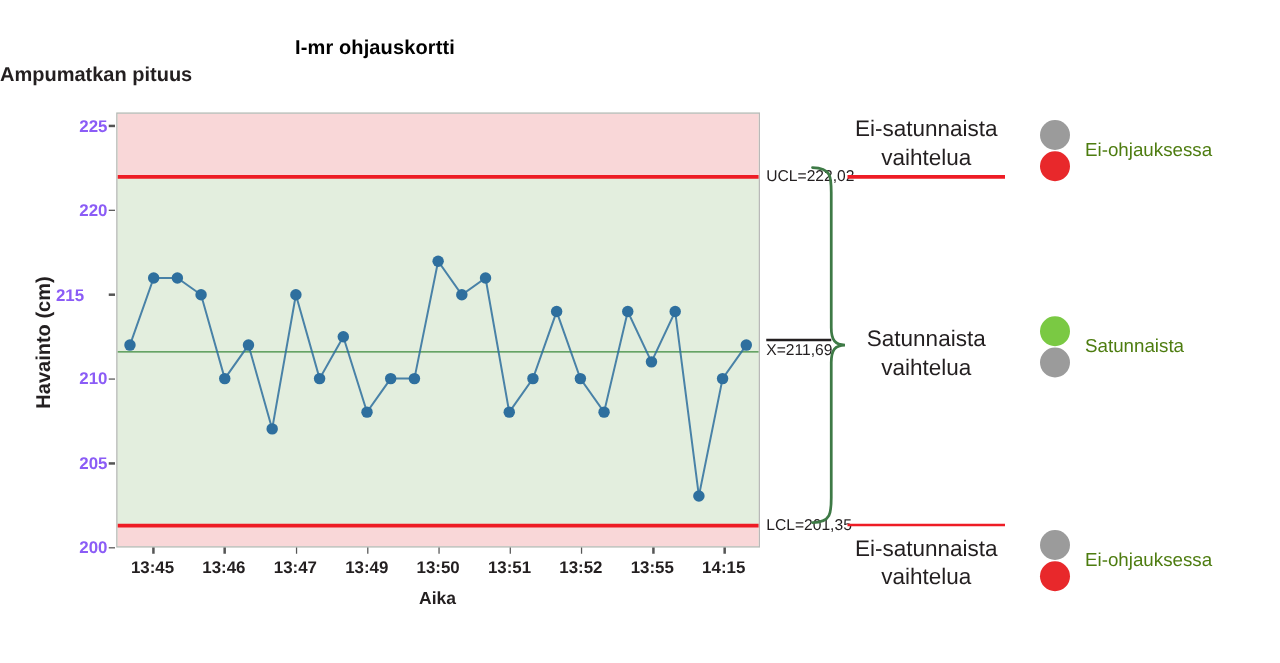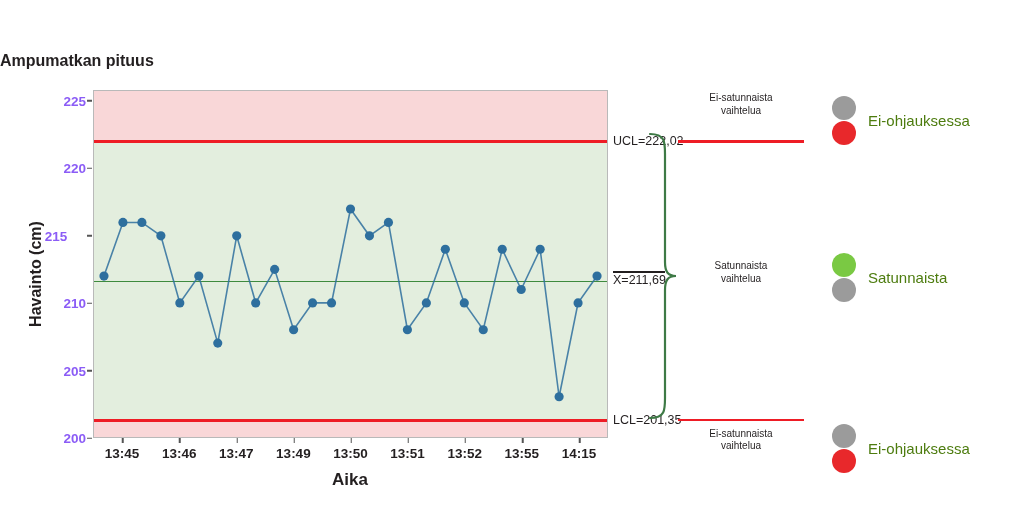--- a/index.html
+++ b/index.html
@@ -25,21 +25,21 @@
   }
 
   
   .ylabel{
     position:absolute;left:-84px;top:265px;width:240px;
     transform:rotate(-90deg);
     text-align:center;font-size:16px;font-weight:bold;color:#231f20;
   }
   .xlabel{
     position:absolute;left:85px;width:530px;top:470px;
-    text-align:center;font-size:17px;font-weight:bold;color:#231f20;
+    text-align:center;font-size:14px;font-weight:bold;color:#231f20;
   }
 
   
   .plot-wrap{position:absolute;left:93px;top:90px;width:515px;height:348px;}
   .plot-frame{
     position:absolute;inset:0;
     border:1px solid #b9b9b9;
     background:#e3eede;
     box-sizing:border-box;
     overflow:hidden;
@@ -80,40 +80,41 @@
   .ovl{position:relative;display:inline-block;}
   .ovl .bar{
     position:absolute;left:0;right:1px;top:-2px;height:1.3px;background:#231f20;
   }
 
   
   .brace{position:absolute;left:648px;top:132px;width:30px;height:288px;}
 
   
   .annot{
-    position:absolute;text-align:center;font-size:10px;color:#231f20;
+    position:absolute;text-align:center;font-size:18px;color:#231f20;
     line-height:1.25;white-space:nowrap;
   }
   .annot-rule{
     position:absolute;height:2.6px;background:#ee1c25;
   }
 
   
   .legend-item{position:absolute;}
   .dot{position:absolute;border-radius:50%;}
   .legend-label{
     position:absolute;font-size:15px;color:#4d7c0f;white-space:nowrap;
     transform:translateY(-50%);
   }
 </style>
 </head>
 <body>
 
 <div id="root">
 
+  <div class="title">I-mr ohjauskortti</div>
   <div class="subtitle">Ampumatkan pituus</div>
 
   <div class="ylabel">Havainto (cm)</div>
   <div class="xlabel">Aika</div>
 
   <div class="plot-wrap">
     <div class="plot-frame">
       <div class="band-top" id="bandTop" style="top: 0px; height: 50.986px; background: rgb(249, 215, 216);"></div>
       <div class="band-bottom" id="bandBottom" style="top: 329.791px; bottom: 0px; background: rgb(249, 215, 216);"></div>
       <div class="limit-line" id="uclLine" style="top: 49.486px; background: rgb(238, 28, 37);"></div>

